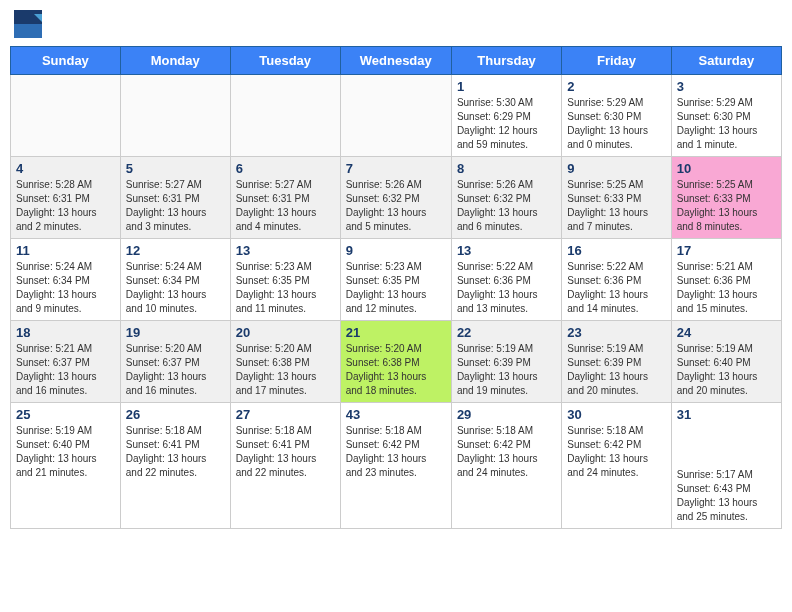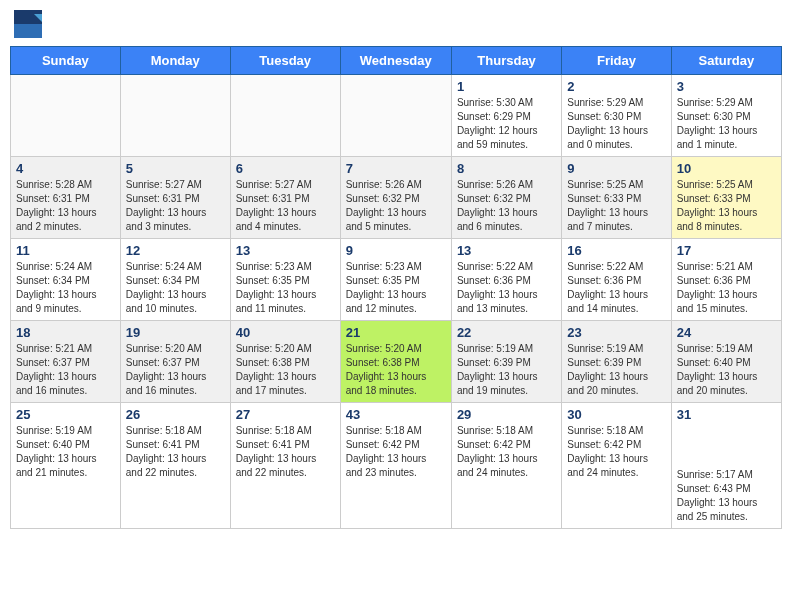--- a/index.html
+++ b/index.html
@@ -183,21 +183,21 @@
 Daylight: 13 hours
 and 6 minutes.</div>
         </td>
         <td style="background: rgb(240, 240, 240);">
           <span class="day-num">9</span>
           <div class="day-info" style="white-space: pre-line;">Sunrise: 5:25 AM
 Sunset: 6:33 PM
 Daylight: 13 hours
 and 7 minutes.</div>
         </td>
-        <td style="background: #fef9c3;">
+        <td style="background: #f9a8d4;">
           <span class="day-num">10</span>
           <div class="day-info" style="white-space: pre-line;">Sunrise: 5:25 AM
 Sunset: 6:33 PM
 Daylight: 13 hours
 and 8 minutes.</div>
         </td>
       </tr>
       <tr>
         <td>
           <span class="day-num">11</span>
@@ -258,21 +258,21 @@
 and 16 minutes.</div>
         </td>
         <td style="background: rgb(240, 240, 240);">
           <span class="day-num">19</span>
           <div class="day-info" style="white-space: pre-line;">Sunrise: 5:20 AM
 Sunset: 6:37 PM
 Daylight: 13 hours
 and 16 minutes.</div>
         </td>
         <td style="background: rgb(240, 240, 240);">
-          <span class="day-num">40</span>
+          <span class="day-num">20</span>
           <div class="day-info" style="white-space: pre-line;">Sunrise: 5:20 AM
 Sunset: 6:38 PM
 Daylight: 13 hours
 and 17 minutes.</div>
         </td>
         <td style="background: #bef264;">
           <span class="day-num">21</span>
           <div class="day-info" style="white-space: pre-line;">Sunrise: 5:20 AM
 Sunset: 6:38 PM
 Daylight: 13 hours

